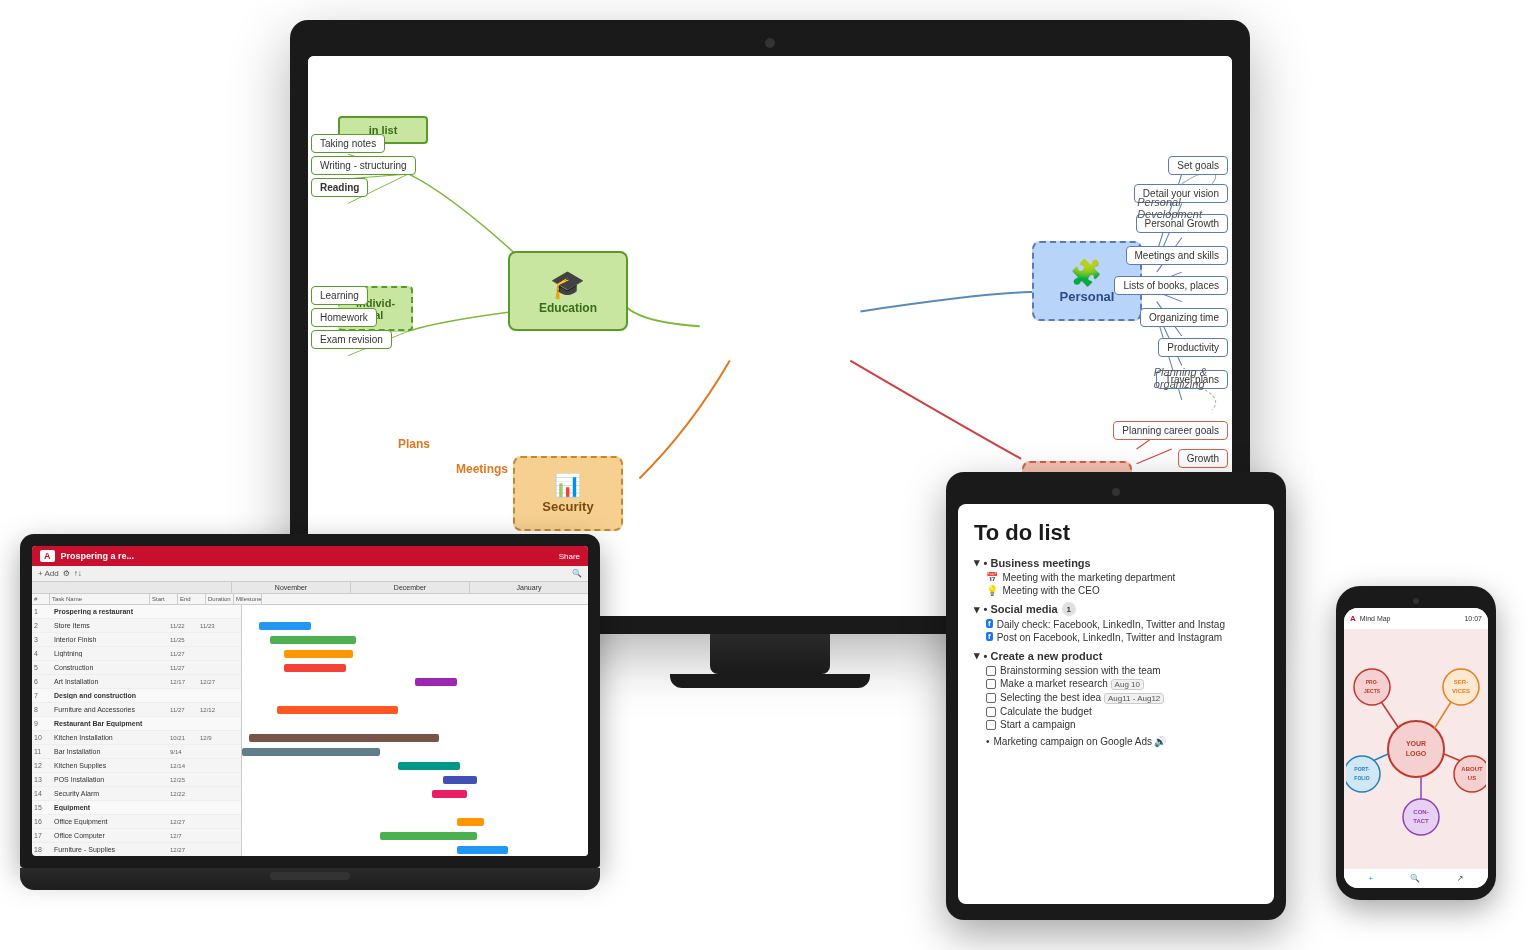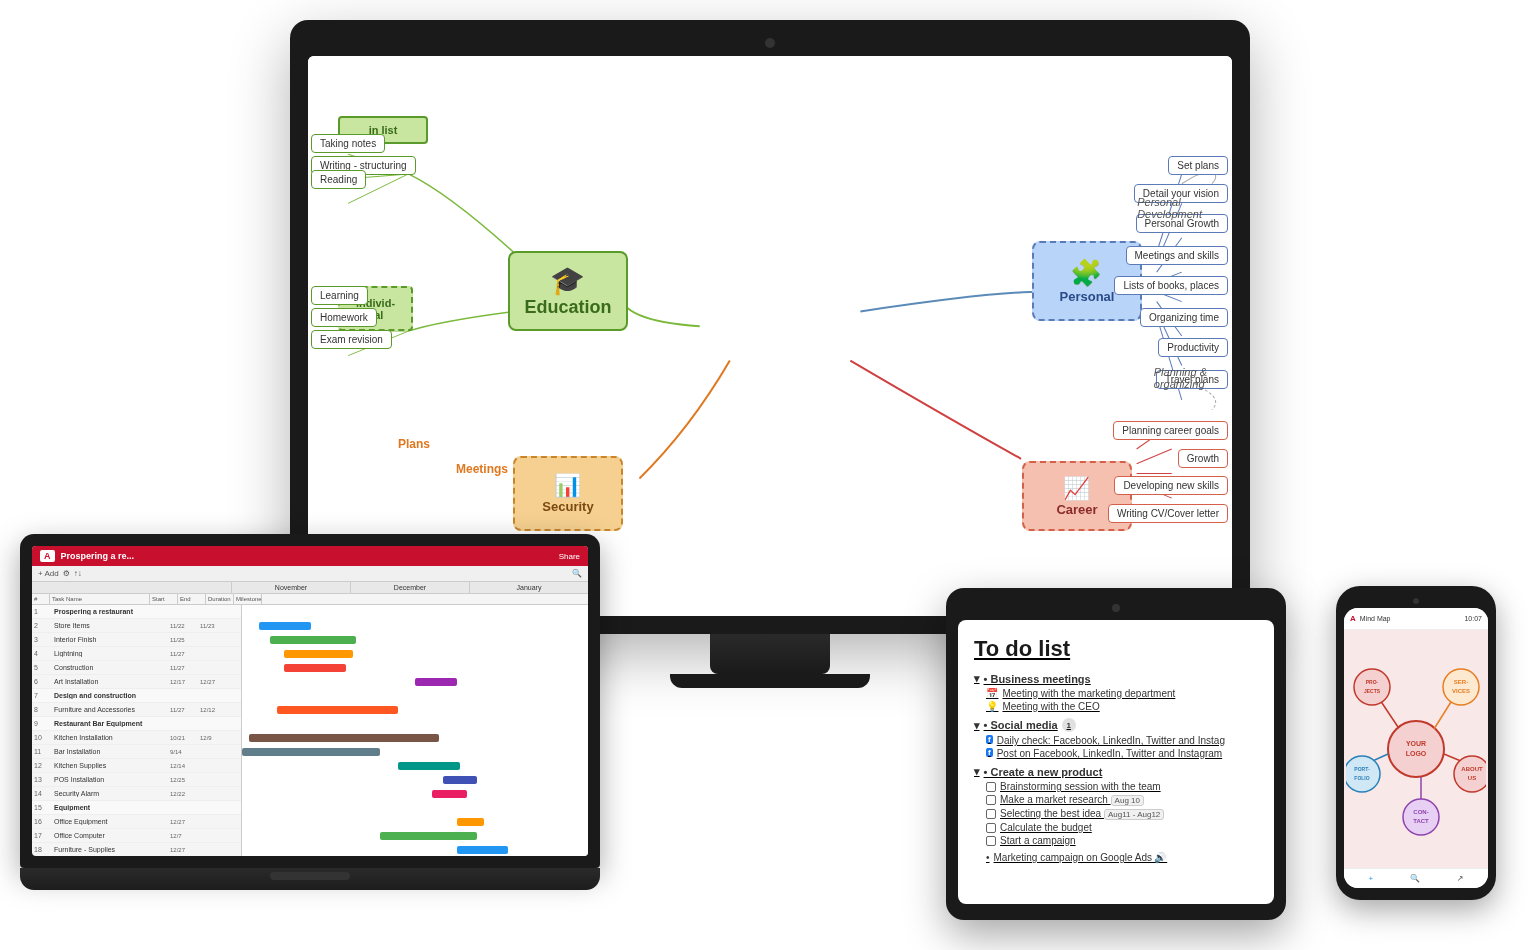--- a/index.html
+++ b/index.html
@@ -377,24 +377,23 @@
       background: #1a1a1a;
       border-radius: 18px;
       padding: 16px 12px;
       box-shadow: 0 15px 40px rgba(0,0,0,0.35);
     }
 
     .tablet-screen {
       background: #fff;
       border-radius: 8px;
       width: 100%;
-      height: 284px;
+      height: 400px;
       overflow: hidden;
       padding: 16px;
-      text-decoration: underline;
     }
 
     .tablet-camera {
       width: 8px;
       height: 8px;
       background: #333;
       border-radius: 50%;
       margin: 0 auto 8px;
     }
 
@@ -589,21 +588,21 @@
 
             <line x1="825" y1="400" x2="860" y2="375" stroke="#d04040" stroke-width="1"></line>
             <line x1="825" y1="415" x2="860" y2="400" stroke="#d04040" stroke-width="1"></line>
             <line x1="825" y1="425" x2="860" y2="425" stroke="#d04040" stroke-width="1"></line>
             <line x1="825" y1="435" x2="860" y2="450" stroke="#d04040" stroke-width="1"></line>
           </svg>
 
 
           <div class="node node-education">
             <div class="edu-icon">🎓</div>
-            <div style="font-size:18px;font-weight:bold;color:#3a6b1a;">Education</div>
+            <div style="font-size:12px;font-weight:bold;color:#3a6b1a;">Education</div>
           </div>
 
           <div class="node node-personal" style="right:90px;top:185px;">
             <div class="personal-icon">🧩</div>
             <div style="font-size:13px;font-weight:bold;color:#2a4a8a;">Personal</div>
           </div>
 
           <div class="node node-business" style="left:205px;bottom:85px;">
             <div class="business-icon">📊</div>
             <div style="font-size:13px;font-weight:bold;color:#7a4a10;">Security</div>
@@ -611,32 +610,32 @@
 
           <div class="node node-career" style="right:100px;bottom:85px;">
             <div class="career-icon">📈</div>
             <div style="font-size:13px;font-weight:bold;color:#8a2a2a;">Career</div>
           </div>
 
           <div class="inclass-node">in list</div>
 
           <div class="leaf leaf-green" style="left:3px;top:78px;">Taking notes</div>
           <div class="leaf leaf-green" style="left:3px;top:100px;">Writing - structuring</div>
-          <div class="leaf leaf-green" style="left:3px;top:114px;">Reading</div>
+          <div class="leaf leaf-green" style="left:3px;top:122px;font-weight:bold;">Reading</div>
 
           <div class="indiv-node">individ-<br>ual</div>
 
           <div class="leaf leaf-green" style="left:3px;top:230px;">Learning</div>
           <div class="leaf leaf-green" style="left:3px;top:252px;">Homework</div>
           <div class="leaf leaf-green" style="left:3px;top:274px;">Exam revision</div>
 
           <div class="plans-node">Plans</div>
           <div class="meetings-node">Meetings</div>
 
-          <div class="leaf leaf-blue" style="right:4px;top:100px;">Set plans</div>
+          <div class="leaf leaf-blue" style="right:4px;top:100px;">Set goals</div>
           <div class="leaf leaf-blue" style="right:4px;top:128px;">Detail your vision</div>
           <div class="leaf leaf-blue" style="right:4px;top:158px;">Personal Growth</div>
           <div class="leaf leaf-blue" style="right:4px;top:190px;">Meetings and skills</div>
           <div class="leaf leaf-blue" style="right:4px;top:220px;">Lists of books, places</div>
           <div class="leaf leaf-blue" style="right:4px;top:252px;">Organizing time</div>
           <div class="leaf leaf-blue" style="right:4px;top:282px;">Productivity</div>
           <div class="leaf leaf-blue" style="right:4px;top:314px;">Travel plans</div>
 
           <div class="personal-dev-label">Personal<br>Development</div>
 

